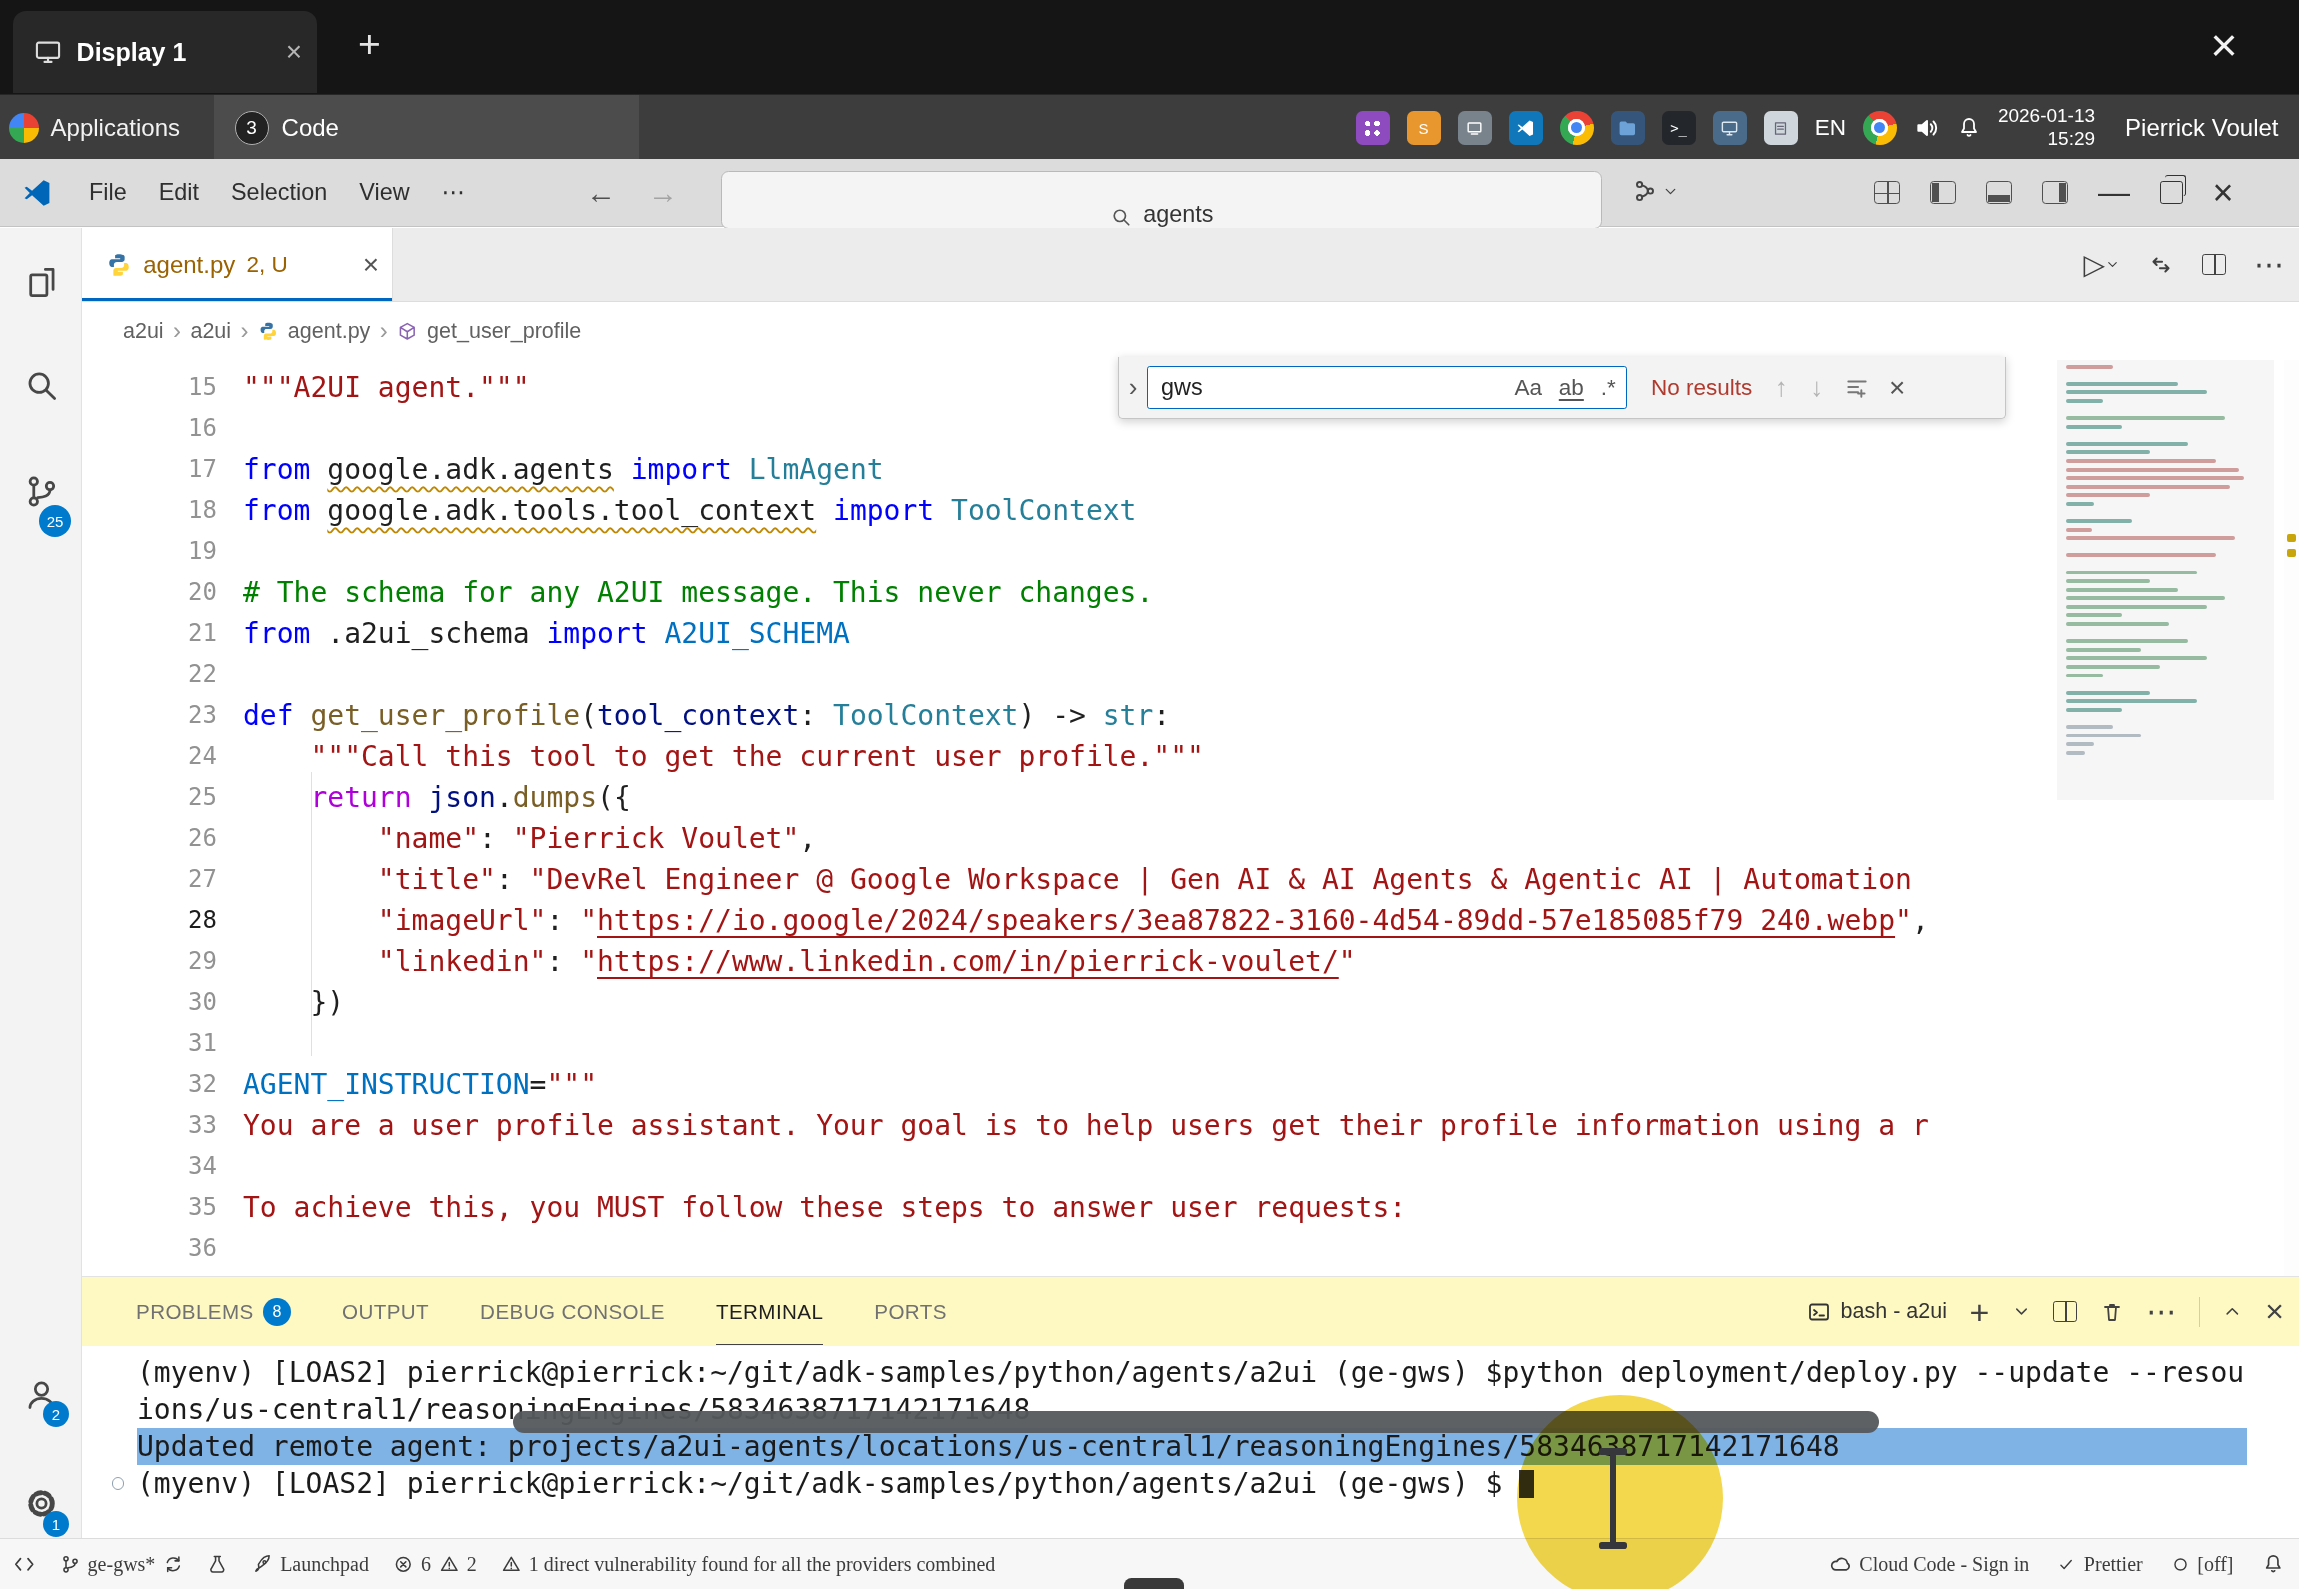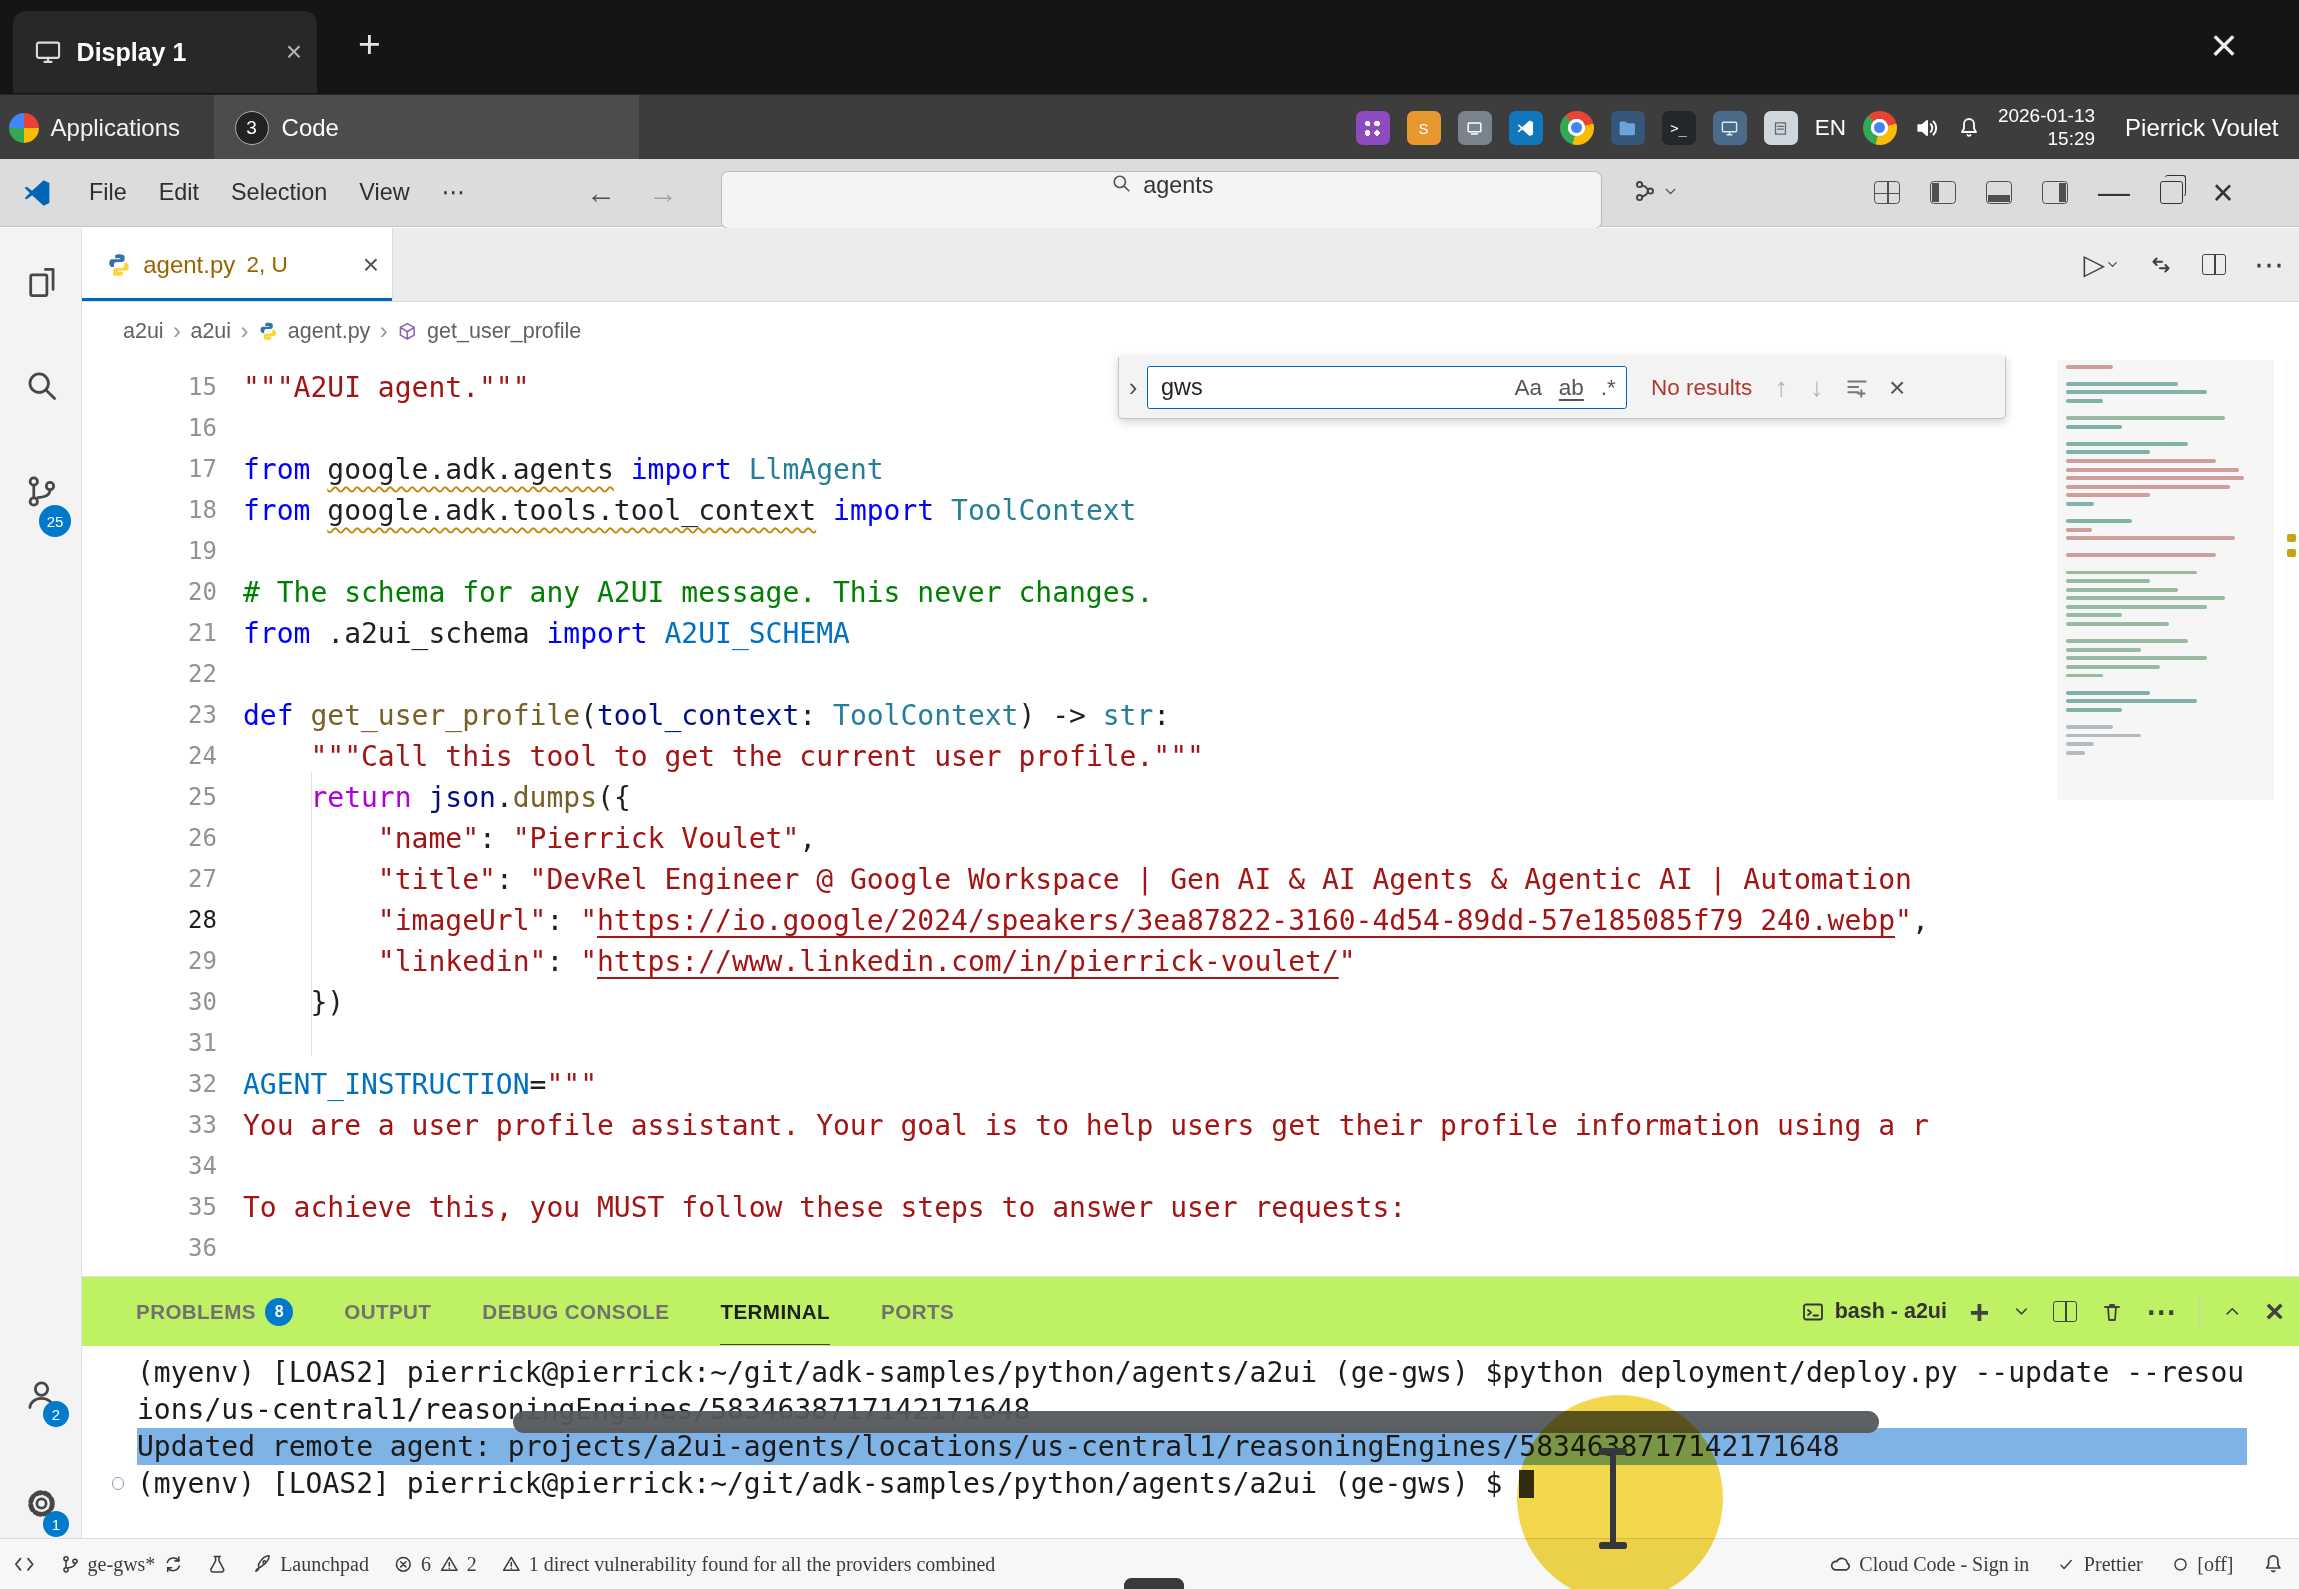--- a/index.html
+++ b/index.html
@@ -42,21 +42,21 @@
   .user{color:#fff;font-size:24px;margin-left:13px;margin-right:7.5px;}
 
   
   .titlebar{position:absolute;left:0;top:159px;width:2299px;height:68px;background:#dcdcdc;border-bottom:0.9px solid #c3c3c3;box-sizing:border-box;}
   .vslogo{position:absolute;left:20.6px;top:18px;}
   .menu-bar{position:absolute;left:73px;top:0;height:67px;display:flex;align-items:center;color:#2f2f2f;}
   .menu-item{padding:0 16px;font-size:23.4px;line-height:67px;}
   .nav-arrow{position:absolute;top:0;height:67px;font-size:30px;color:#4f4f4f;display:flex;align-items:center;}
   .nav-back{left:586px;} .nav-fwd{left:648px;color:#a3a3a3;}
   .searchbox{position:absolute;left:721px;top:12px;width:881px;height:58px;background:#f4f4f4;border:0.9px solid #b9b9b9;border-radius:7.5px;
-             display:flex;align-items:flex-start;justify-content:center;gap:11.2px;color:#333;font-size:23.4px;box-sizing:border-box;}
+             display:flex;align-items:flex-end;justify-content:center;gap:11.2px;color:#333;font-size:23.4px;box-sizing:border-box;}
   .cc-extra{position:absolute;left:1632px;top:19px;display:flex;align-items:center;gap:3.7px;color:#444;}
   .layouts{position:absolute;left:1874px;top:0;height:67px;display:flex;align-items:center;gap:30px;color:#505050;}
   .licon{width:26px;height:22.5px;border:1.9px solid #505050;border-radius:3.7px;position:relative;box-sizing:border-box;}
   .l-grid::before{content:'';position:absolute;left:50%;top:0;bottom:0;width:1.9px;background:#505050;}
   .l-grid::after{content:'';position:absolute;top:50%;left:0;right:0;height:1.9px;background:#505050;}
   .l-left::before{content:'';position:absolute;left:0.9px;top:0.9px;bottom:0.9px;width:7.5px;background:#505050;}
   .l-panel::before{content:'';position:absolute;left:0.9px;right:0.9px;bottom:0.9px;height:6.6px;background:#505050;}
   .l-right::before{content:'';position:absolute;right:0.9px;top:0.9px;bottom:0.9px;width:7.5px;background:#505050;}
   .win-min{font-size:32px;color:#333;}
   .win-restore{width:20.6px;height:20.6px;border:1.9px solid #333;border-radius:2.8px;position:relative;}
@@ -108,21 +108,21 @@
   .fw-input{width:480px;height:43px;background:#fff;border:1.4px solid #0067c0;border-radius:2.8px;display:flex;align-items:center;box-sizing:border-box;}
   .fw-input input{flex:1;border:none;outline:none;background:transparent;font-size:23.4px;color:#222;padding:0 0 0 13px;font-family:"Liberation Sans",sans-serif;}
   .fw-tg{font-size:22.5px;color:#555;padding:1.9px 6.6px;margin-right:3.7px;border-radius:3.7px;}
   .fw-tg.ab{text-decoration:underline;text-underline-offset:3.7px;}
   .fw-results{margin-left:24px;font-size:22.5px;color:#b03a2e;white-space:nowrap;}
   .fw-arrow{margin-left:22.5px;font-size:26px;color:#8a8a8a;opacity:.6;}
   .fw-sel{margin-left:20.6px;color:#777;}
   .fw-x{margin:0 15px 0 19px;font-size:28px;color:#555;}
 
   
-  .panelheader{position:absolute;left:82px;top:1276px;width:2217px;height:70px;background:#bef264;border-top:0.9px solid #e2e2e2;box-sizing:border-box;font-weight:bold;}
+  .panelheader{position:absolute;left:82px;top:1276px;width:2217px;height:70px;background:#fef9c3;border-top:0.9px solid #e2e2e2;box-sizing:border-box;}
   .panel-tabs{position:absolute;left:54px;top:0;height:69px;display:flex;gap:51px;align-items:center;}
   .ptab{font-size:20.6px;letter-spacing:0.4px;color:#717171;height:67px;line-height:67px;display:flex;align-items:center;gap:9.4px;box-sizing:border-box;}
   .ptab.active{color:#1f1f1f;border-bottom:1.9px solid #424242;}
   .pbadge{background:#007acc;color:#fff;border-radius:50%;width:28px;height:28px;line-height:28px;text-align:center;font-size:16px;}
   .panel-actions{position:absolute;right:15px;top:0;height:69px;display:flex;align-items:center;gap:22.5px;color:#424242;}
   .term-pick{display:flex;align-items:flex-end;gap:9.4px;font-size:21.5px;color:#333;}
   .pa-sep{width:0.9px;height:30px;background:#ccc;}
   .pa-plus{font-size:34px;line-height:34px;}
   .splitbox{width:24px;height:20.6px;border:1.9px solid #424242;border-radius:2.8px;position:relative;box-sizing:border-box;}
   .splitbox::before{content:'';position:absolute;left:50%;top:0;bottom:0;width:1.9px;background:#424242;}

